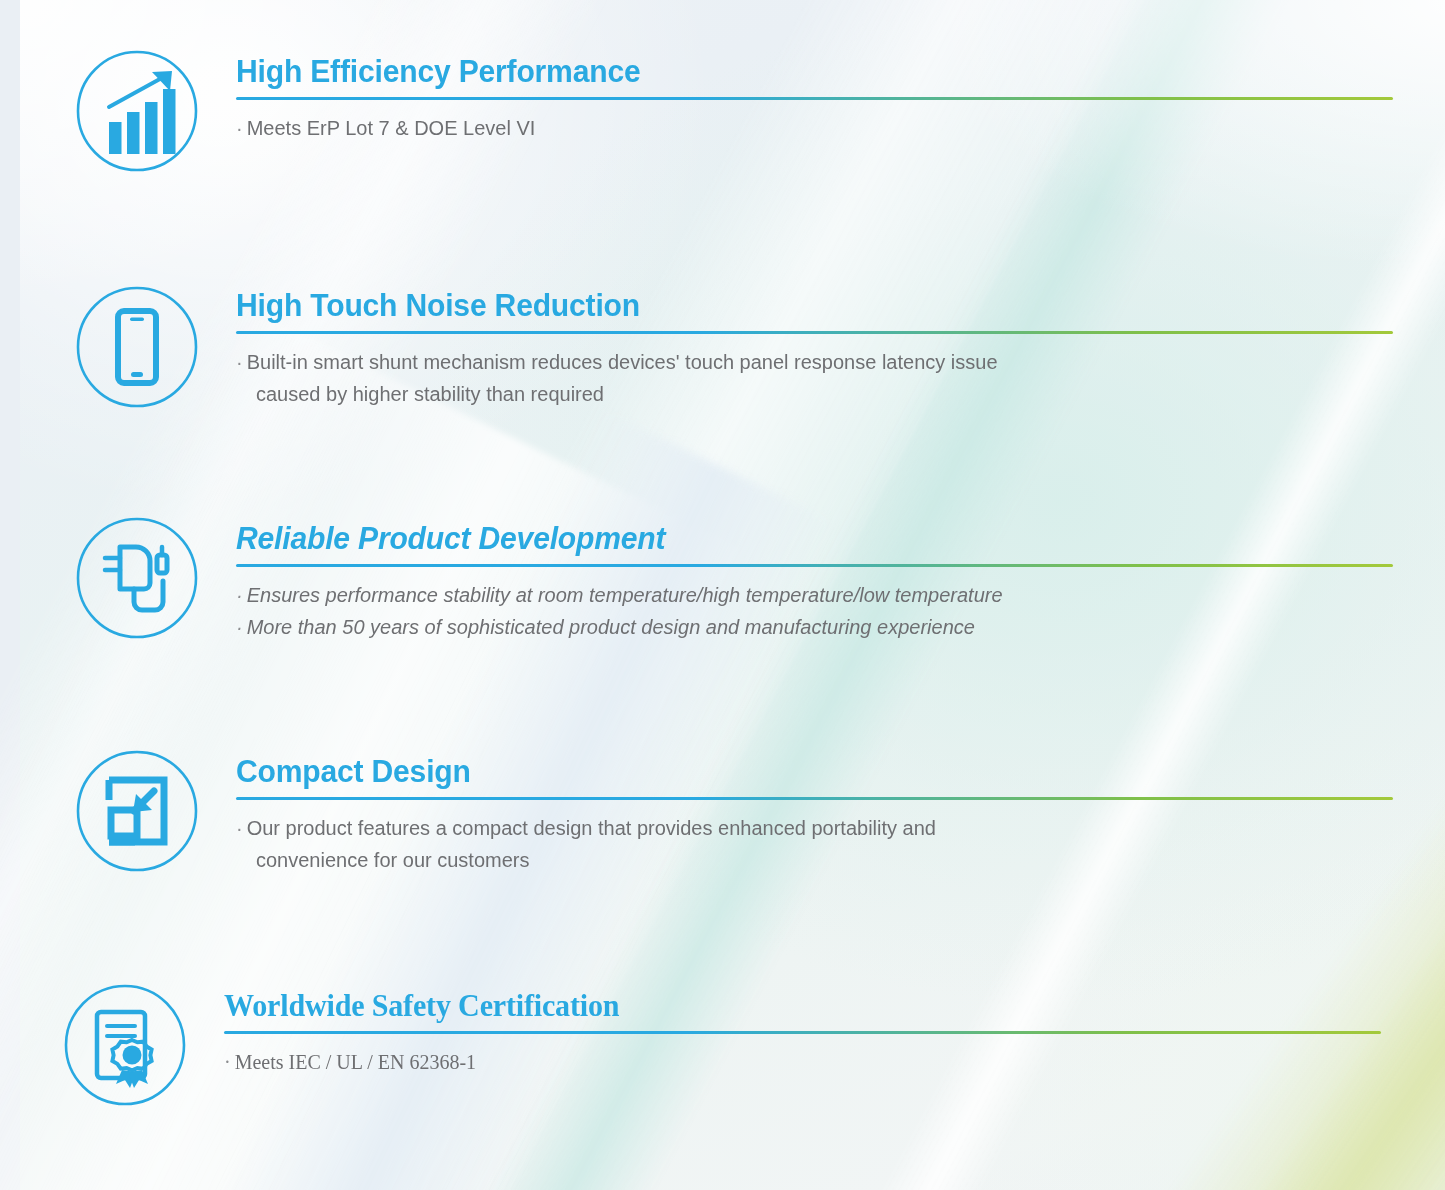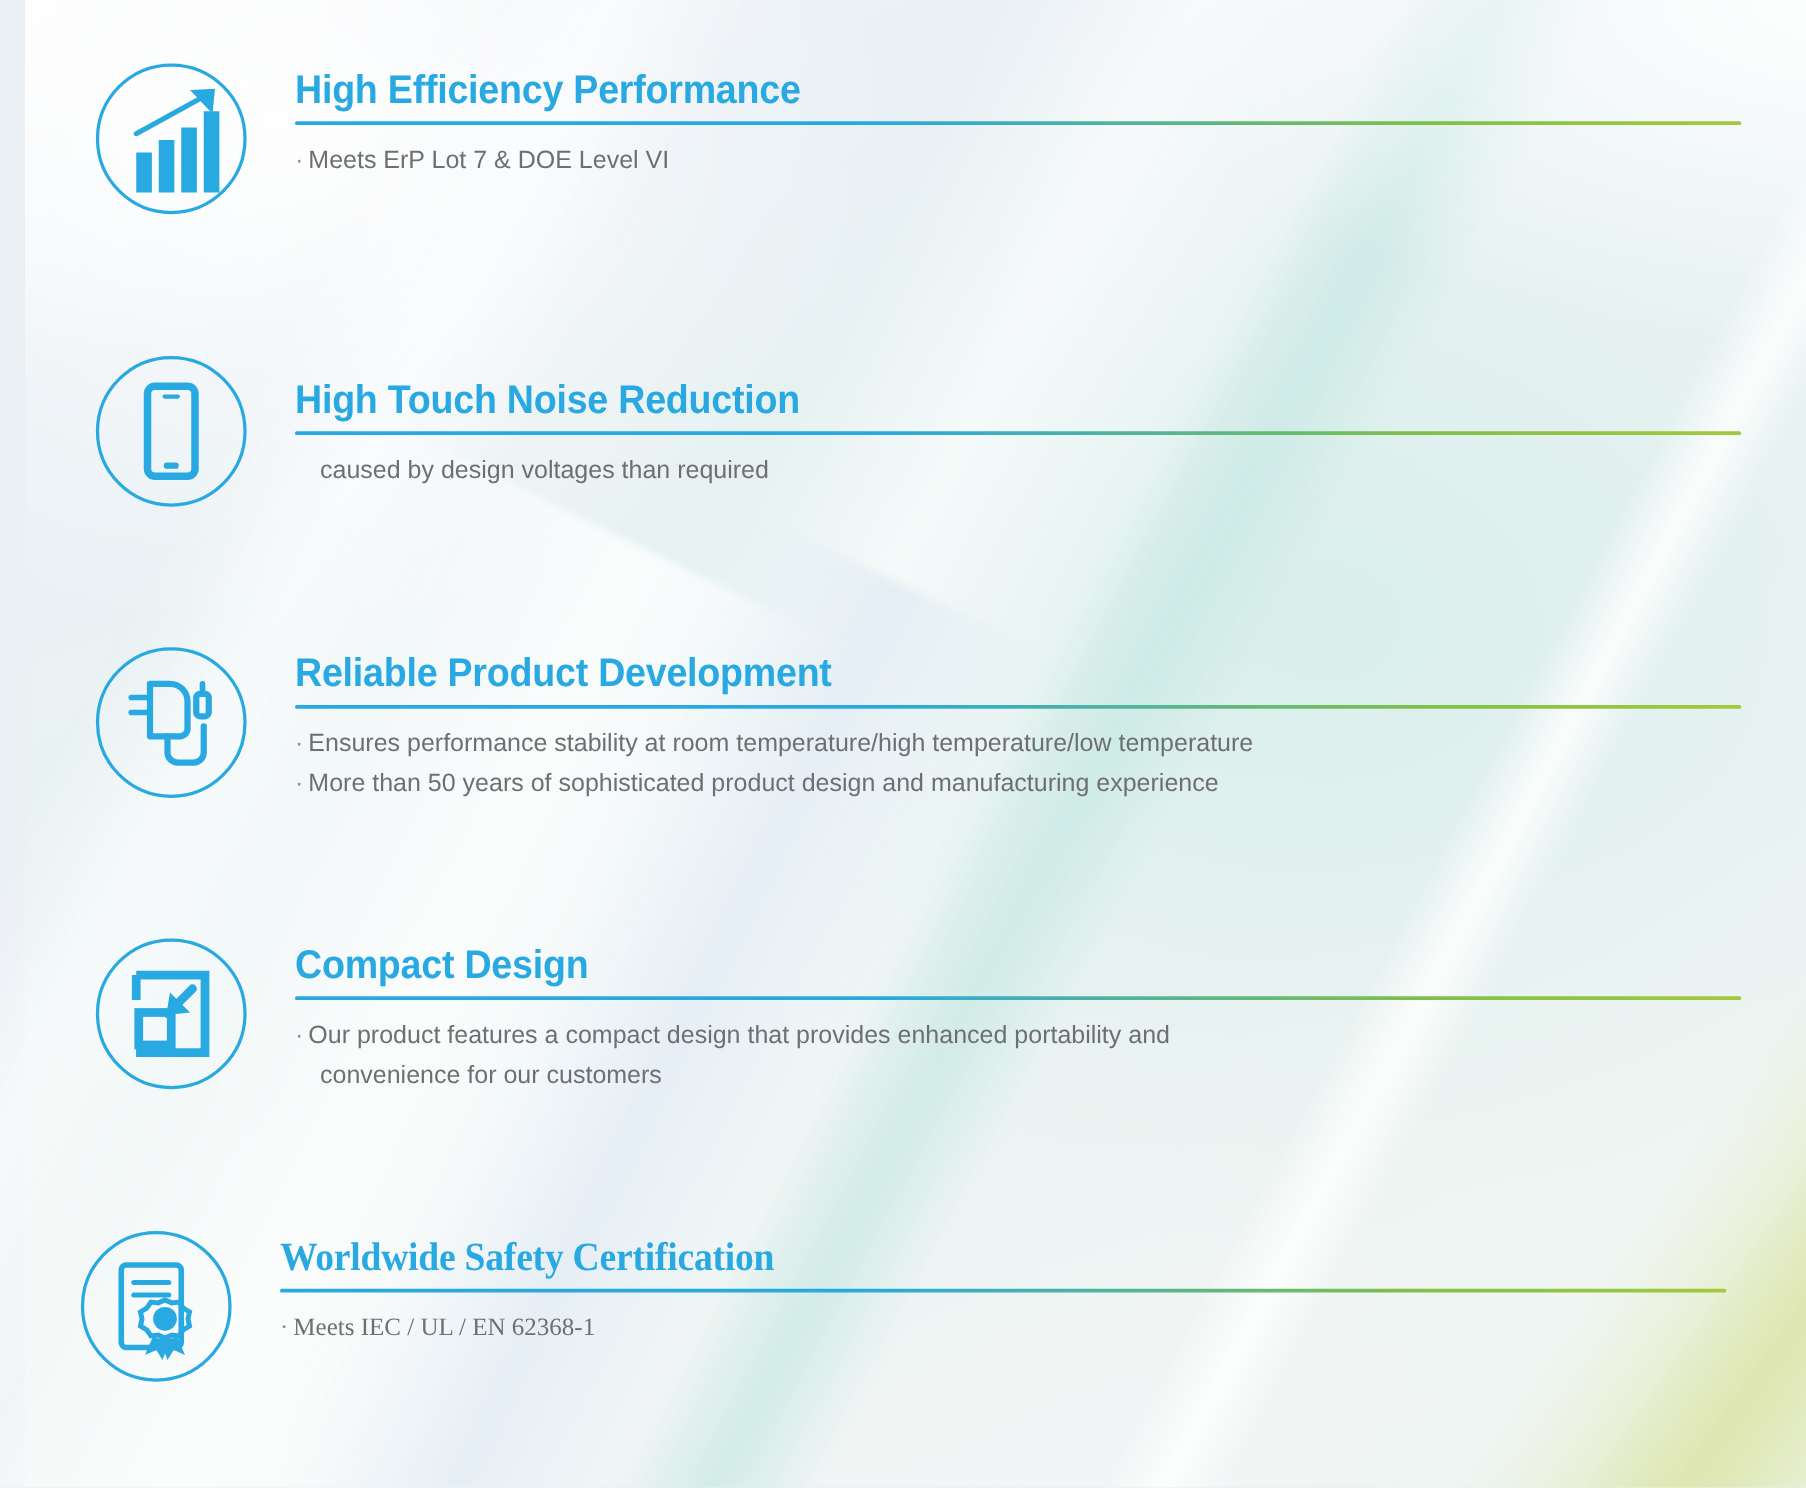--- a/index.html
+++ b/index.html
@@ -144,21 +144,21 @@
   .bullet .dot { color:#8c8d90; margin-right:4px; }
   .bullet-cont { display:block; padding-left:20px; }
 
   
   #feature-1 { top:50px;   left:56px; }
   #feature-1 .rule { width:1157px; }
 
   #feature-2 { top:284px;  left:56px;align-items:center; }
   #feature-2 .rule { width:1157px; }
 
-  #feature-3 { top:517px;  left:56px; }
+  #feature-3 { top:517px;  left:56px;font-style:italic; }
   #feature-3 .rule { width:1157px; }
 
   #feature-4 { top:750px;  left:56px; }
   #feature-4 .rule { width:1157px; }
 
   #feature-5 { top:984px;  left:44px;font-family:Liberation Serif, serif; }
   #feature-5 .rule { width:1157px; }
 </style>
 </head>
 <body>
@@ -205,21 +205,22 @@
         <circle cx="61" cy="61" r="59" fill="none" stroke="#29a9e1" stroke-width="2.6"></circle>
         <rect x="42" y="25" width="38" height="72" rx="6" ry="6" fill="none" stroke="#29a9e1" stroke-width="6"></rect>
         <rect x="54" y="31.5" width="14" height="3.4" rx="1.7" fill="#29a9e1"></rect>
         <rect x="55" y="86" width="12" height="5" rx="2.5" fill="#29a9e1"></rect>
       </svg>
     </div>
     <div class="feature-body">
       <div class="feature-title">High Touch Noise Reduction</div>
       <div class="rule"></div>
       <div class="bullets">
-        <span class="bullet-cont">caused by design voltages than required</span>
+        <span class="bullet"><span class="dot">·</span><span>Built-in smart shunt mechanism reduces devices' touch panel response latency issue</span></span>
+        <span class="bullet-cont">caused by higher stability than required</span>
       </div>
     </div>
   </div>
 
   <div class="feature" id="feature-3">
     <div class="icon-wrap">
       <svg width="122" height="122" viewBox="0 0 122 122">
         <circle cx="61" cy="61" r="59" fill="none" stroke="#29a9e1" stroke-width="2.6"></circle>
         <path d="M44 30 h16 a14 14 0 0 1 14 14 v22 a6 6 0 0 1 -6 6 h-24 z" fill="none" stroke="#29a9e1" stroke-width="5" stroke-linejoin="round"></path>
         <line x1="29" y1="41" x2="44" y2="41" stroke="#29a9e1" stroke-width="4.5" stroke-linecap="round"></line>

